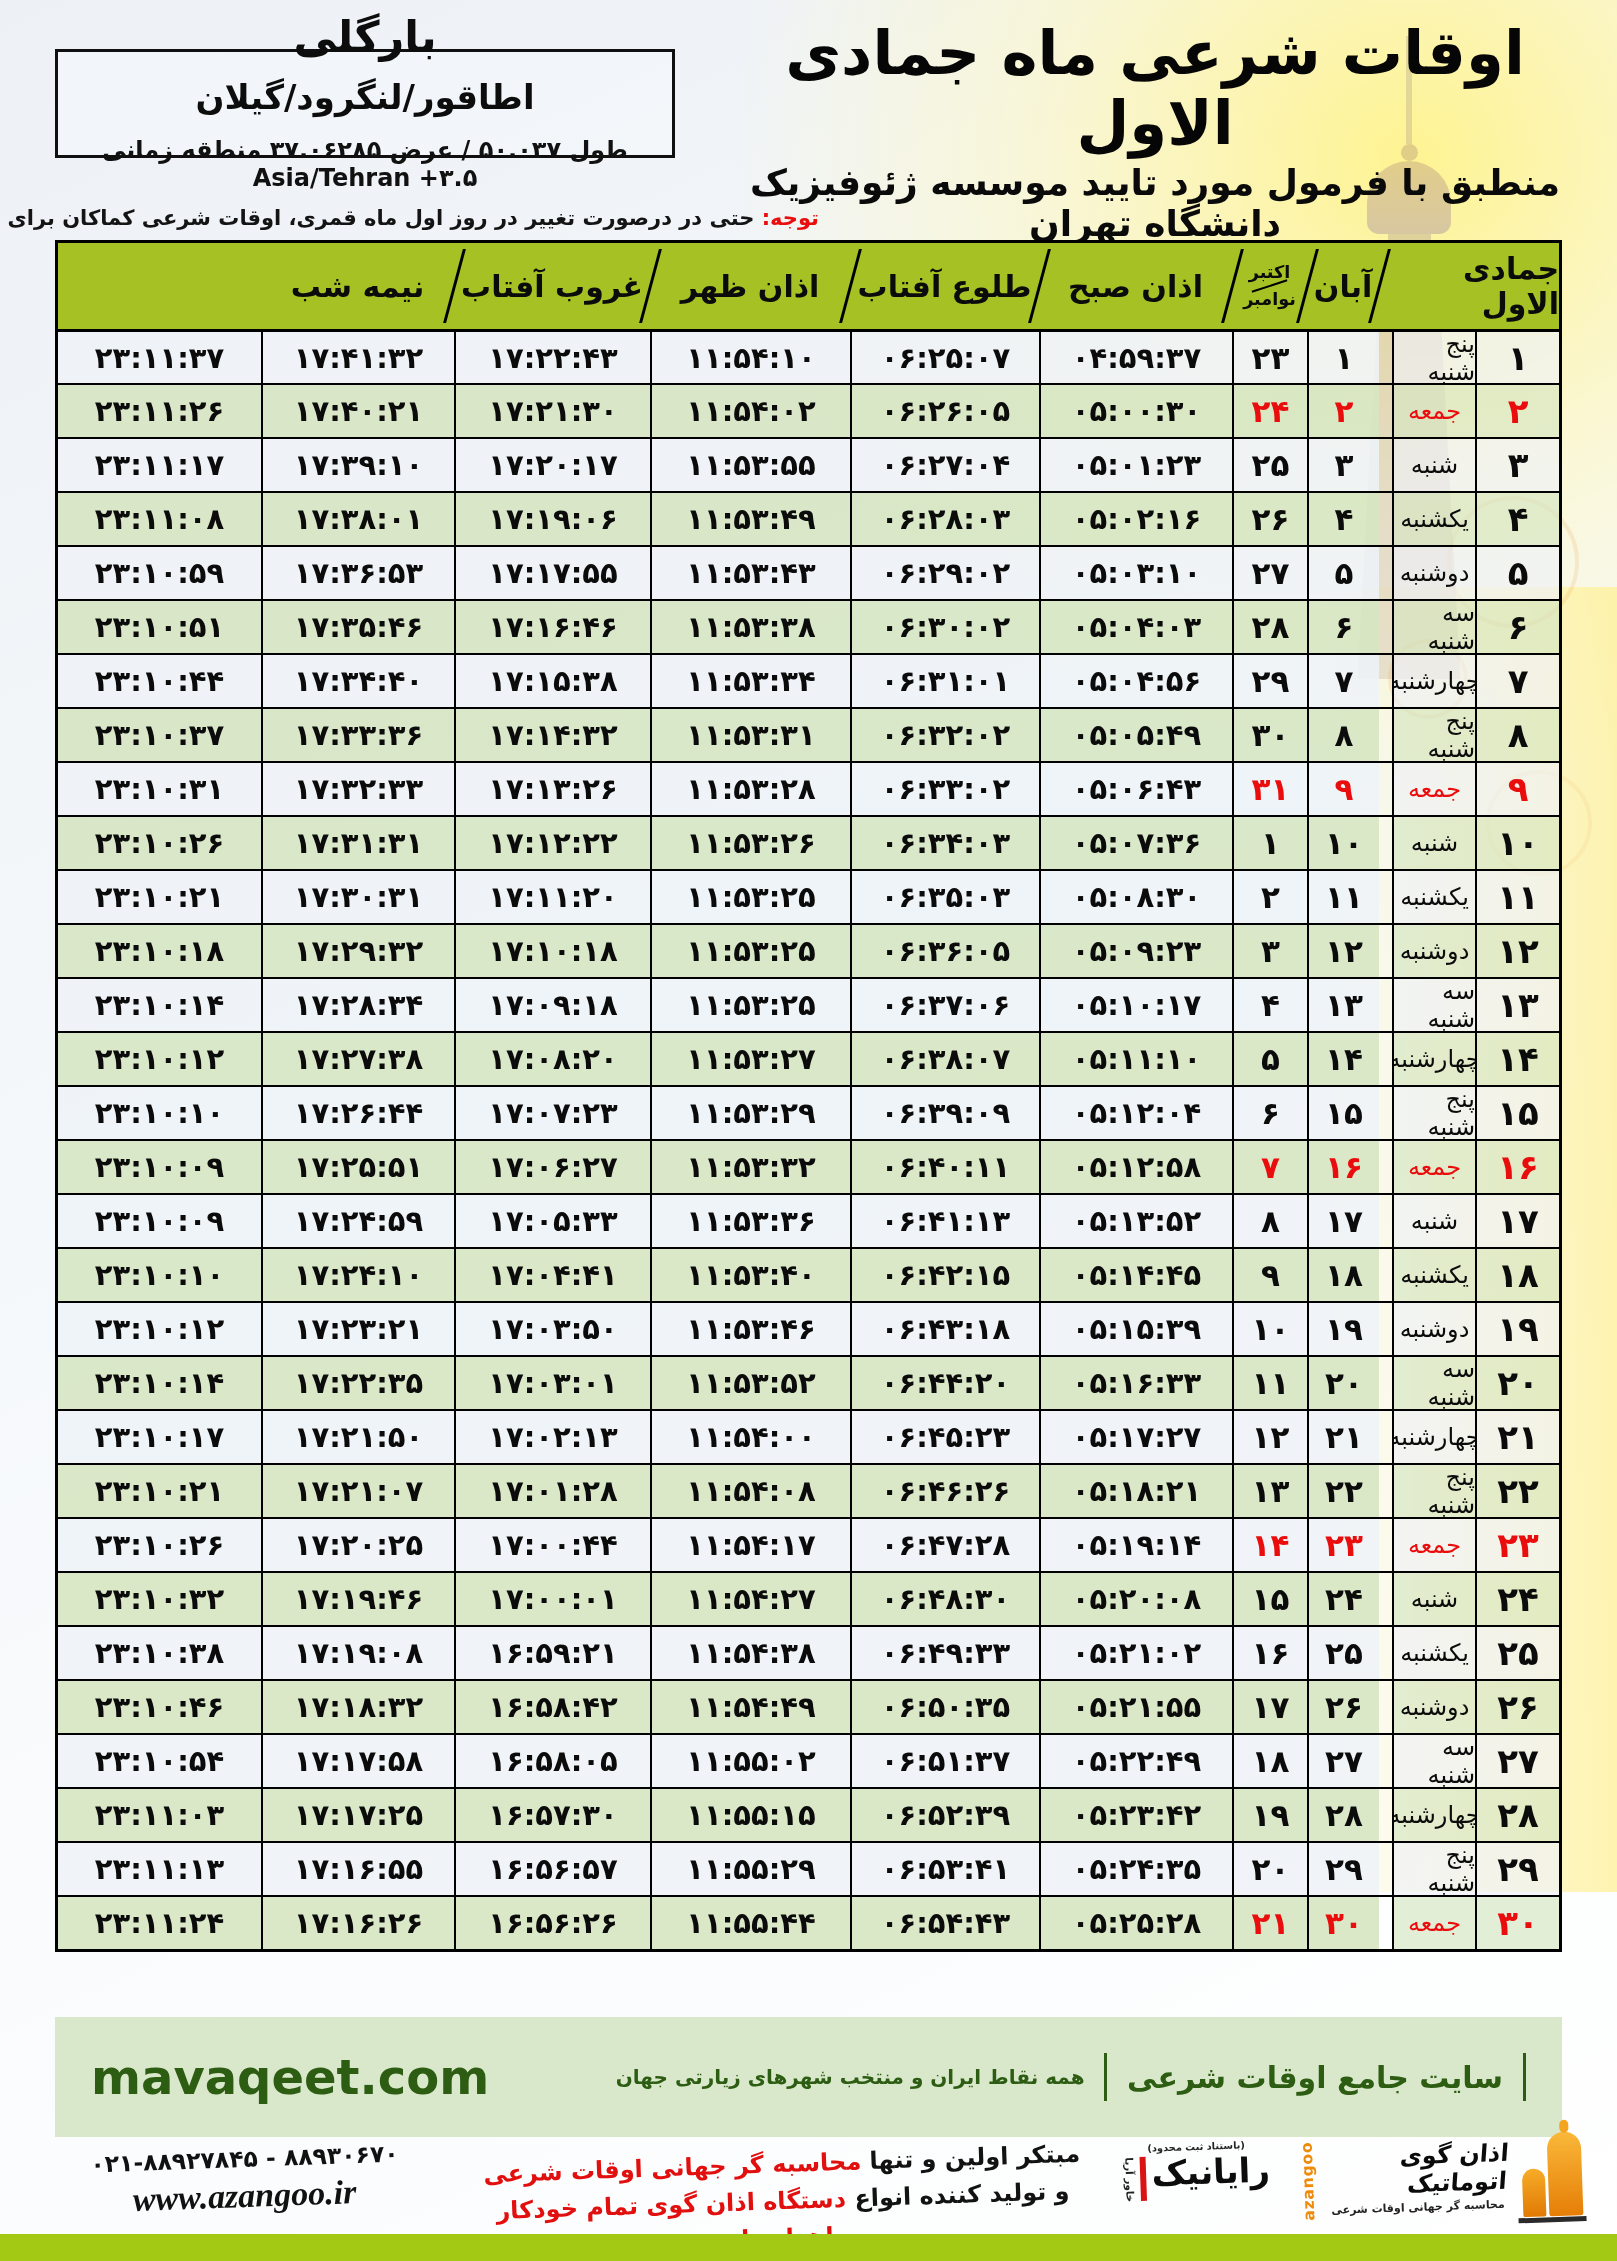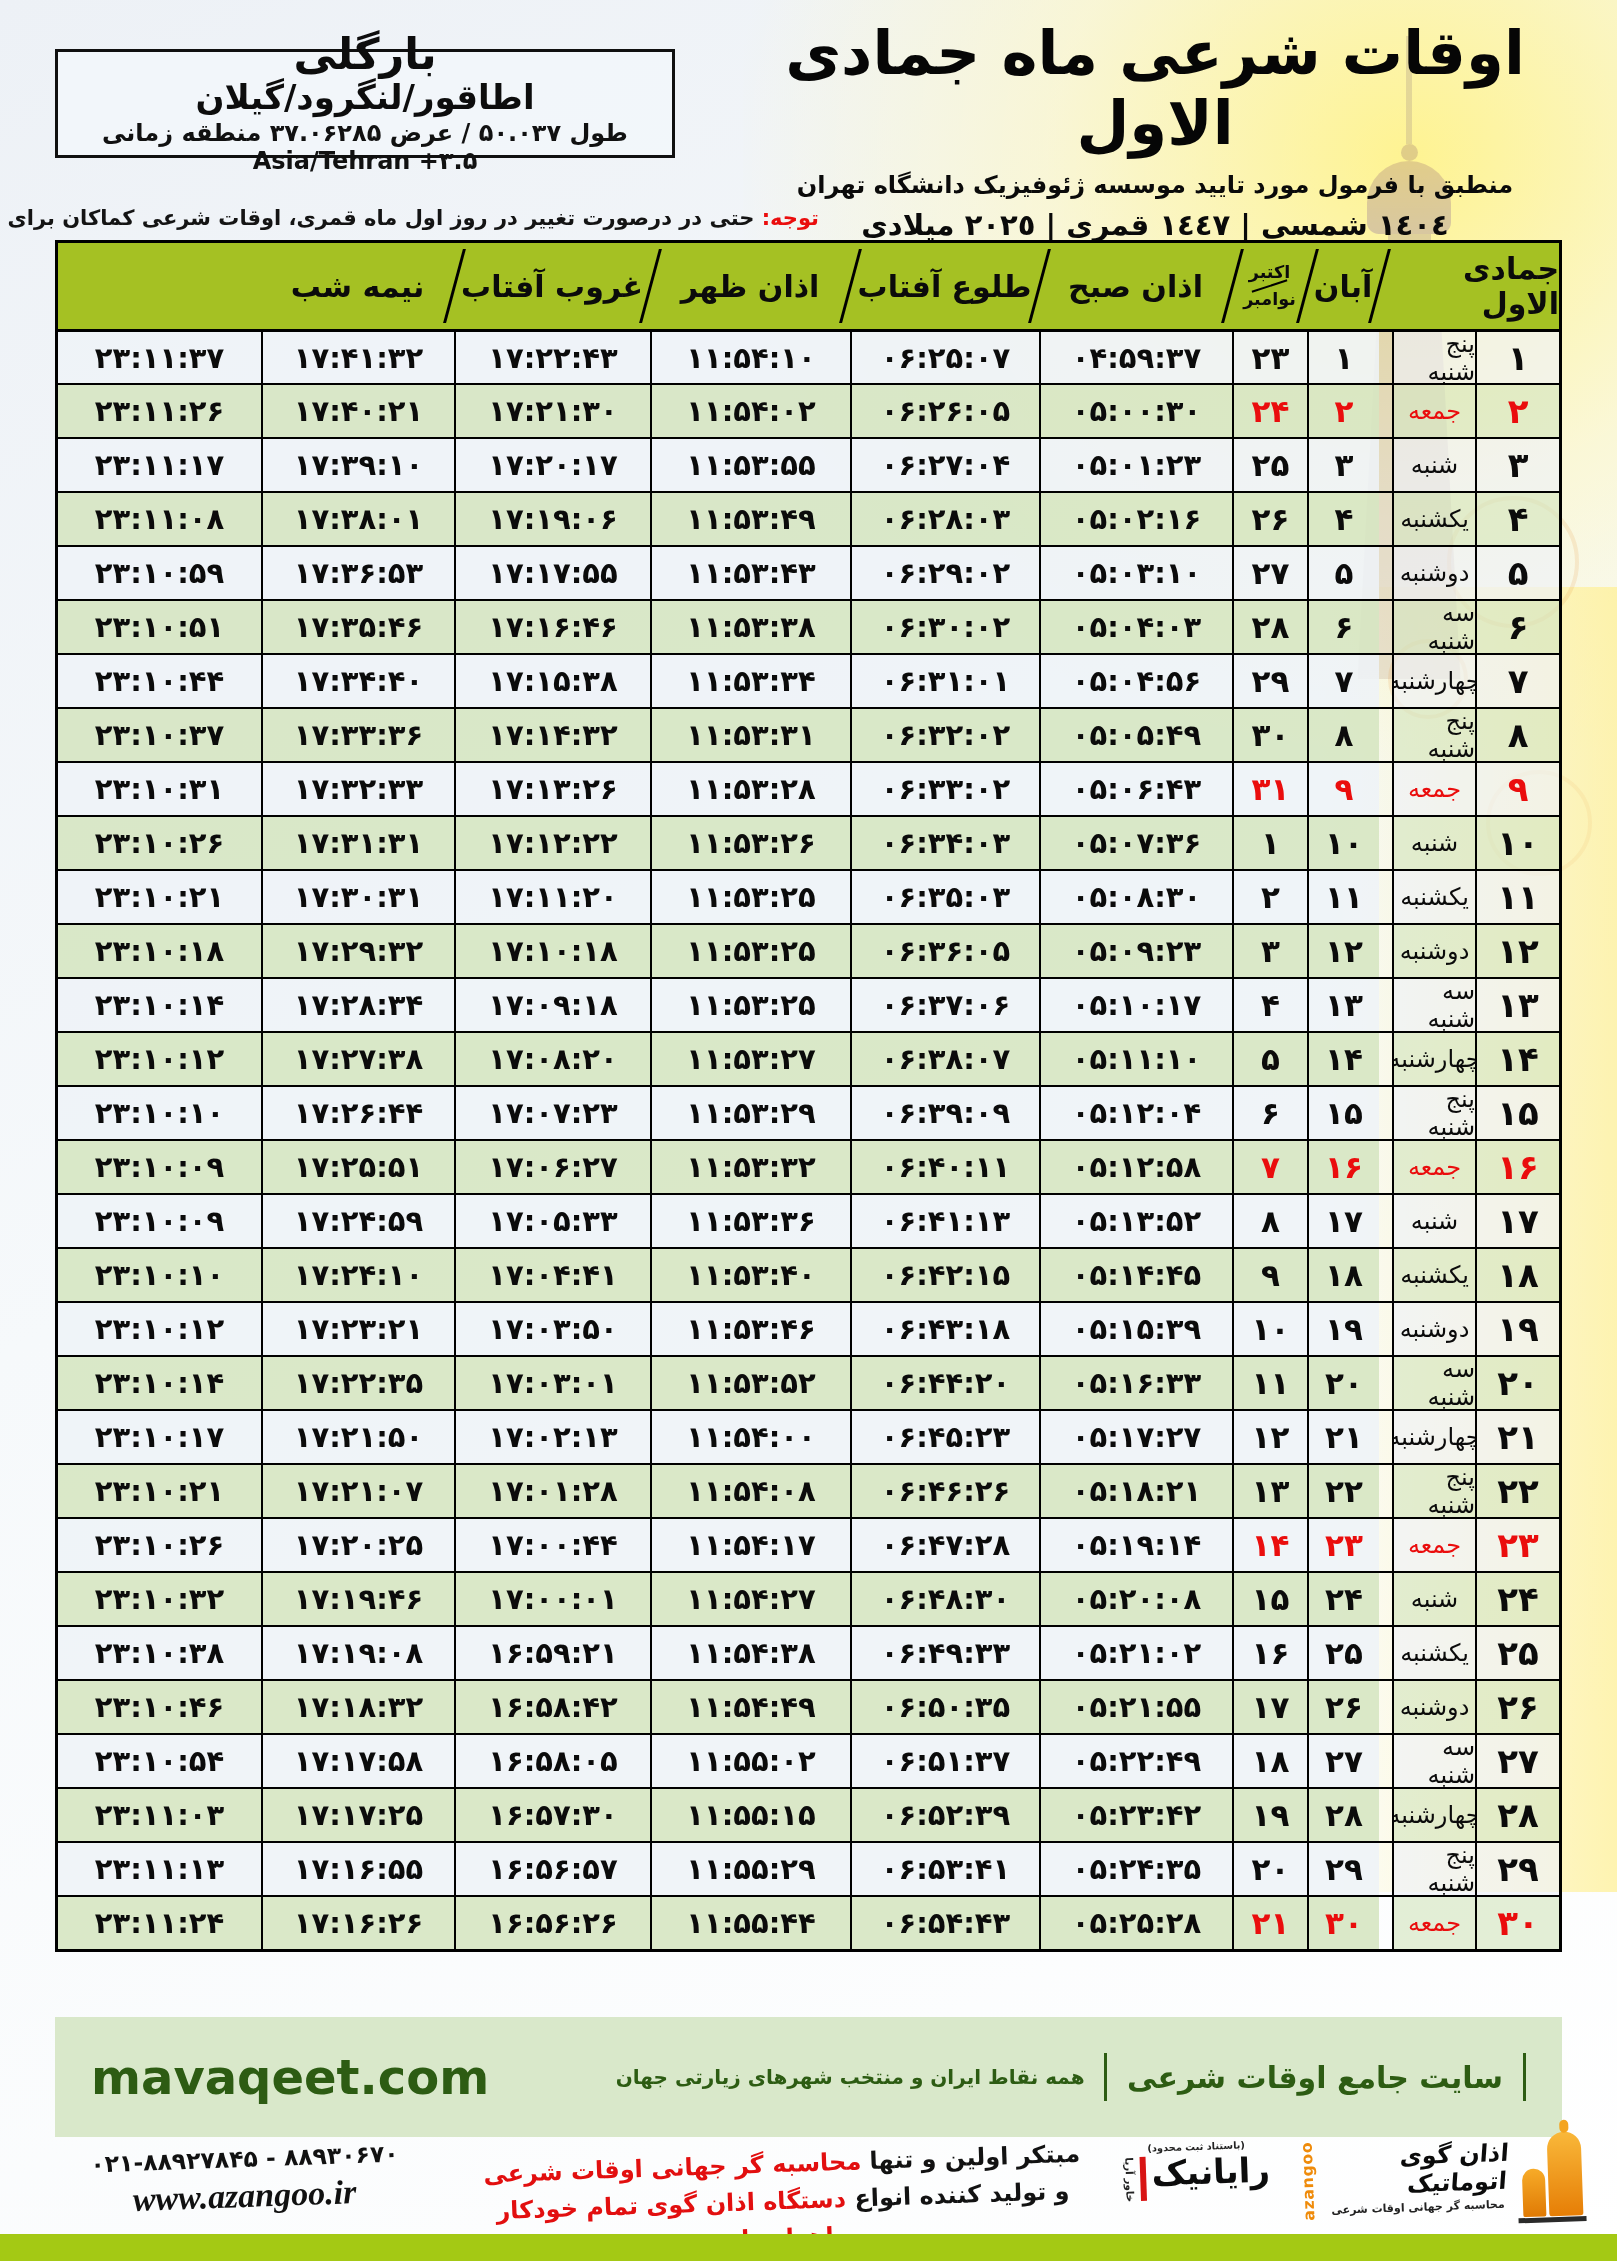--- a/index.html
+++ b/index.html
@@ -21,29 +21,29 @@
   .m-tower{width:103px;height:418px;background:linear-gradient(#b7a5a2,#cdbaa8);margin:0 auto;clip-path:polygon(22% 0,78% 0,100% 100%,0 100%);}
   .swirl{position:absolute;border-radius:50%;border:4.6px solid rgba(232,150,60,.16);pointer-events:none;}
   .sw1{width:124px;height:124px;right:39px;top:496px;}
   .sw2{width:72px;height:72px;right:150px;top:639px;}
   .sw3{width:98px;height:98px;right:26px;top:770px;border-color:rgba(240,170,90,.12);}
 
   
   .location-box{
     position:absolute;left:55px;top:49px;width:620px;height:109px;
     border:3.9px solid #101010;background:rgba(242,246,250,.92);
-    display:flex;flex-direction:column;align-items:center;justify-content:center;gap:3px;
+    display:flex;flex-direction:column;align-items:center;justify-content:center;gap:20px;
     text-align:center;direction:rtl;box-sizing:border-box;
   }
   .loc-city{font-size:43px;font-weight:bold;color:#0d0d0d;line-height:1.05;}
   .loc-region{font-size:34px;font-weight:bold;color:#0d0d0d;line-height:1.05;}
   .loc-coords{font-size:24px;font-weight:bold;color:#111;direction:rtl;}
   .title-block{position:absolute;left:731px;top:18px;width:848px;text-align:center;direction:rtl;}
   .title-main{font-size:61px;font-weight:bold;color:#060606;line-height:1.15;margin:0;}
-  .title-sub{font-size:24px;font-weight:bold;color:#0a0a0a;margin-top:13px;}
+  .title-sub{font-size:36px;font-weight:bold;color:#0a0a0a;margin-top:4px;}
   .title-years{font-size:29px;font-weight:bold;color:#0a0a0a;margin-top:9px;}
   .note-line{
     position:absolute;left:62px;top:206px;width:757px;direction:rtl;text-align:left;
     font-size:21px;font-weight:bold;color:#141414;white-space:nowrap;
   }
   .note-label{color:#ea0d0d;}
 
   
   .ptable{
     position:absolute;left:55px;top:240px;width:1507px;

